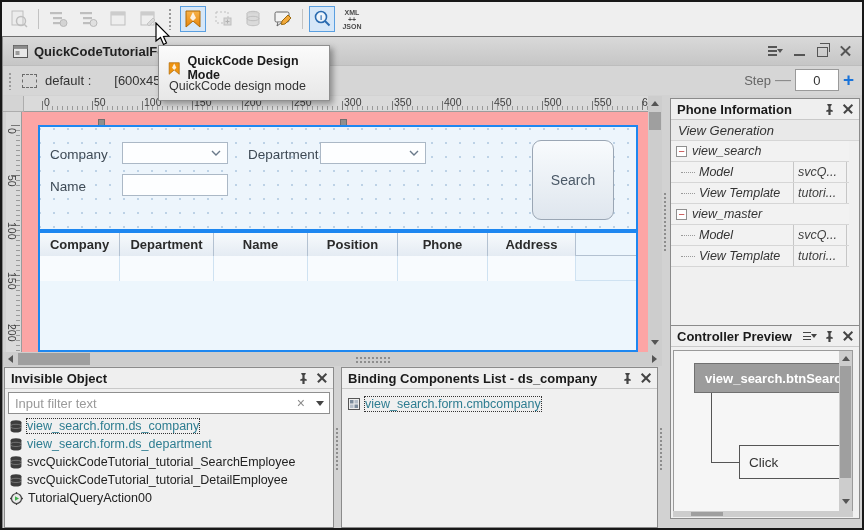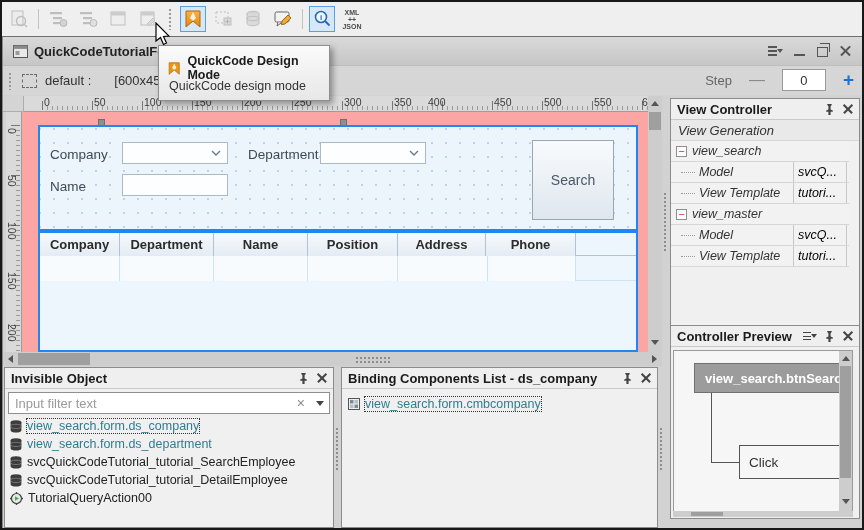--- a/index.html
+++ b/index.html
@@ -28,21 +28,21 @@
   .wc-menu .tri{position:absolute;right:-1px;top:4px;width:0;height:0;border-left:3.5px solid transparent;border-right:3.5px solid transparent;border-top:4px solid #555;}
   .wc-min{border-bottom:2px solid #555;height:10px;width:11px;}
   .wc-restore{width:11px;height:10px;border:1.6px solid #555;margin-top:2px;position:relative;}
   .wc-restore:before{content:"";position:absolute;left:2px;top:-5px;width:9px;height:8px;border:1.6px solid #555;border-bottom:none;border-left:none;}
   .wc-close{width:12px;height:12px;position:relative;}
   .wc-close:before,.wc-close:after{content:"";position:absolute;left:-1px;top:5px;width:13px;height:1.8px;background:#555;}
   .wc-close:before{transform:rotate(45deg);}.wc-close:after{transform:rotate(-45deg);}
 
   .subtoolbar{left:1px;top:63px;width:859px;height:30px;background:#d6d6d6;border-top:1px solid #bdbdbd;display:flex;align-items:center;font-size:13px;color:#333;}
   .marquee{width:15px;height:14px;border:1.4px dashed #6b6b6b;margin:0 8px 0 4px;}
-  .stepbox{position:absolute;right:8px;top:67px;display:flex;align-items:center;gap:17px;font-size:13px;color:#666;}
+  .stepbox{position:absolute;right:8px;top:67px;display:flex;align-items:center;gap:4px;font-size:13px;color:#666;}
   .stepinput{width:44px;height:22px;border:1px solid #9a9a9a;background:#fff;text-align:center;font-size:13px;color:#333;}
   .stepminus{color:#8a8a8a;font-size:16px;cursor:pointer;}
   .stepplus{color:#1a73d9;font-size:19px;font-weight:bold;cursor:pointer;}
 
   
   .rcorner{left:1px;top:94px;width:21px;height:16px;background:#d4d4d4;border-right:1px solid #adadad;border-bottom:1px solid #adadad;}
   .hruler{left:22px;top:94px;width:624px;height:16px;background:#dadada;border-bottom:1px solid #9c9c9c;overflow:hidden;}
   .hruler .minor{position:absolute;left:18px;right:0;bottom:1px;height:4px;background:repeating-linear-gradient(90deg,#9a9a9a 0 1px,transparent 1px 5px);}
   .hruler .major{position:absolute;left:18px;right:0;bottom:1px;height:9px;background:repeating-linear-gradient(90deg,#777 0 1px,transparent 1px 50px);}
   .hlab{position:absolute;top:0;font-size:10.5px;color:#3c3c3c;}
@@ -97,21 +97,21 @@
   .fdrop .tri{border-left:4px solid transparent;border-right:4px solid transparent;border-top:5px solid #444;width:0;height:0;}
 
   .objlist{position:absolute;left:3px;top:49px;right:3px;bottom:2px;overflow:hidden;}
   .objitem{display:flex;align-items:center;height:18px;gap:5px;padding-left:2px;font-size:12.5px;color:#222;white-space:nowrap;cursor:pointer;}
   .objitem.teal{color:#2e7d91;}
   .objitem .lbl.sel{outline:1px dotted #333;}
 
   .treerow{display:flex;align-items:center;height:21px;border-bottom:1px solid #d6d6d6;font-size:12.5px;color:#333;position:relative;background:#f2f2f2;font-style:italic;}
   .expbox{width:11px;height:11px;border:1px solid #8f8f8f;background:#fff;color:#c03a3a;font-size:11px;line-height:9px;text-align:center;margin:0 5px 0 5px;cursor:pointer;}
   .leader{width:14px;height:1px;border-bottom:1px dotted #9a9a9a;margin:0 4px 0 10px;}
-  .tval{position:absolute;left:122px;top:0;bottom:0;width:54px;border-left:1px solid #c6c6c6;border-right:1px solid #c6c6c6;display:flex;align-items:center;padding-left:4px;font-size:12.5px;color:#000000;}
+  .tval{position:absolute;left:122px;top:0;bottom:0;width:54px;border-left:1px solid #c6c6c6;border-right:1px solid #c6c6c6;display:flex;align-items:center;padding-left:4px;font-size:12.5px;color:#404040;}
 
   .nodebox{position:absolute;background:#9c9c9c;border:1px solid #707070;color:#fff;font-weight:bold;font-size:13px;display:flex;align-items:center;padding-left:10px;overflow:hidden;white-space:nowrap;}
   .clickbox{position:absolute;background:#f6f6f6;border:1px solid #555;color:#333;font-size:13.5px;display:flex;align-items:center;padding-left:9px;}
 
   
   .tooltip{left:156px;top:43px;width:172px;height:56px;background:linear-gradient(#fbfbfb,#e7e7e7);border:1px solid #8f8f8f;box-shadow:3px 3px 6px rgba(0,0,0,.35);z-index:50;}
   .ttitle{position:absolute;left:8px;top:8px;display:flex;align-items:center;gap:6px;font-size:12.5px;font-weight:bold;color:#1a1a1a;}
   .tdesc{position:absolute;left:10px;top:33px;font-size:12.5px;color:#333;}
   .cursor{z-index:60;}
 
@@ -256,21 +256,21 @@
     <div class="minor"></div>
         <div class="major"></div>
     <span class="hlab" style="left:20px">0</span>
     <span class="hlab" style="left:70px">50</span>
     <span class="hlab" style="left:120px">100</span>
     <span class="hlab" style="left:170px">150</span>
     <span class="hlab" style="left:220px">200</span>
     <span class="hlab" style="left:270px">250</span>
     <span class="hlab" style="left:320px">300</span>
     <span class="hlab" style="left:370px">350</span>
-    <span class="hlab" style="left:404px">400</span>
+    <span class="hlab" style="left:420px">400</span>
     <span class="hlab" style="left:470px">450</span>
     <span class="hlab" style="left:520px">500</span>
     <span class="hlab" style="left:570px">550</span>
     <span class="hlab" style="left:618px">6</span>
   </div>
   <div class="abs vruler">
     <div class="minor"></div>
         <div class="major"></div>
     <span class="vlab" style="top:16px">0</span>
     <span class="vlab" style="top:63px">50</span>
@@ -291,31 +291,31 @@
             </svg>
       </div>
       <span class="flabel" style="left:208px;top:20px;">Department</span>
       <div class="fcombo" style="left:280px;top:15px;width:106px;">
         <svg width="10" height="6" viewBox="0 0 10 6">
               <polyline points="1,1 5,5 9,1" fill="none" stroke="#6a7a8a" stroke-width="1.4"></polyline>
             </svg>
       </div>
       <span class="flabel" style="left:10px;top:52px;">Name</span>
       <div class="finput" style="left:82px;top:47px;width:106px;"></div>
-      <div class="fbtn" style="left:492px;top:13px;width:82px;height:80px;">Search</div>
+      <div class="fbtn" style="left:492px;top:13px;width:82px;height:80px;border-radius:9px;">Search</div>
     </div>
 
     <div class="abs griddiv">
       <div class="ghead">
         <div class="ghc" style="width:80px">Company</div>
         <div class="ghc" style="width:94px">Department</div>
         <div class="ghc" style="width:94px">Name</div>
         <div class="ghc" style="width:90px">Position</div>
+        <div class="ghc" style="width:90px">Phone</div>
         <div class="ghc" style="width:88px">Address</div>
-        <div class="ghc" style="width:90px">Phone</div>
       </div>
       <div class="grow">
         <div class="grc" style="width:80px"></div>
             <div class="grc" style="width:94px"></div>
             <div class="grc" style="width:94px"></div>
         <div class="grc" style="width:90px"></div>
             <div class="grc" style="width:90px"></div>
             <div class="grc" style="width:88px"></div>
       </div>
     </div>
@@ -419,21 +419,21 @@
           </svg>
       <span class="lbl sel">view_search.form.cmbcompany</span>
     </div>
   </div>
 
   <div class="abs gripdots" style="left:657px;top:425px;width:5px;height:44px;"></div>
   <div class="abs gripdots" style="left:661px;top:190px;width:5px;height:60px;"></div>
 
   <div class="abs panel" style="left:668px;top:96px;width:190px;height:228px;">
     <div class="phead">
-      <span>View Controller</span>
+      <span>Phone Information</span>
           <span class="sp"></span>
       <svg class="pin" viewBox="0 0 10 10">
             <path d="M3 0h4v1L6 2v3l2 1v1H6v3H4V7H2V6l2-1V2L3 1z" fill="#444"></path>
           </svg>
       <div class="pclose"></div>
     </div>
     <div class="treerow" style="background:#e9e9e9;padding-left:7px;font-size:13px;">
       <span>View Generation</span>
     </div>
     <div style="width:178px;">

